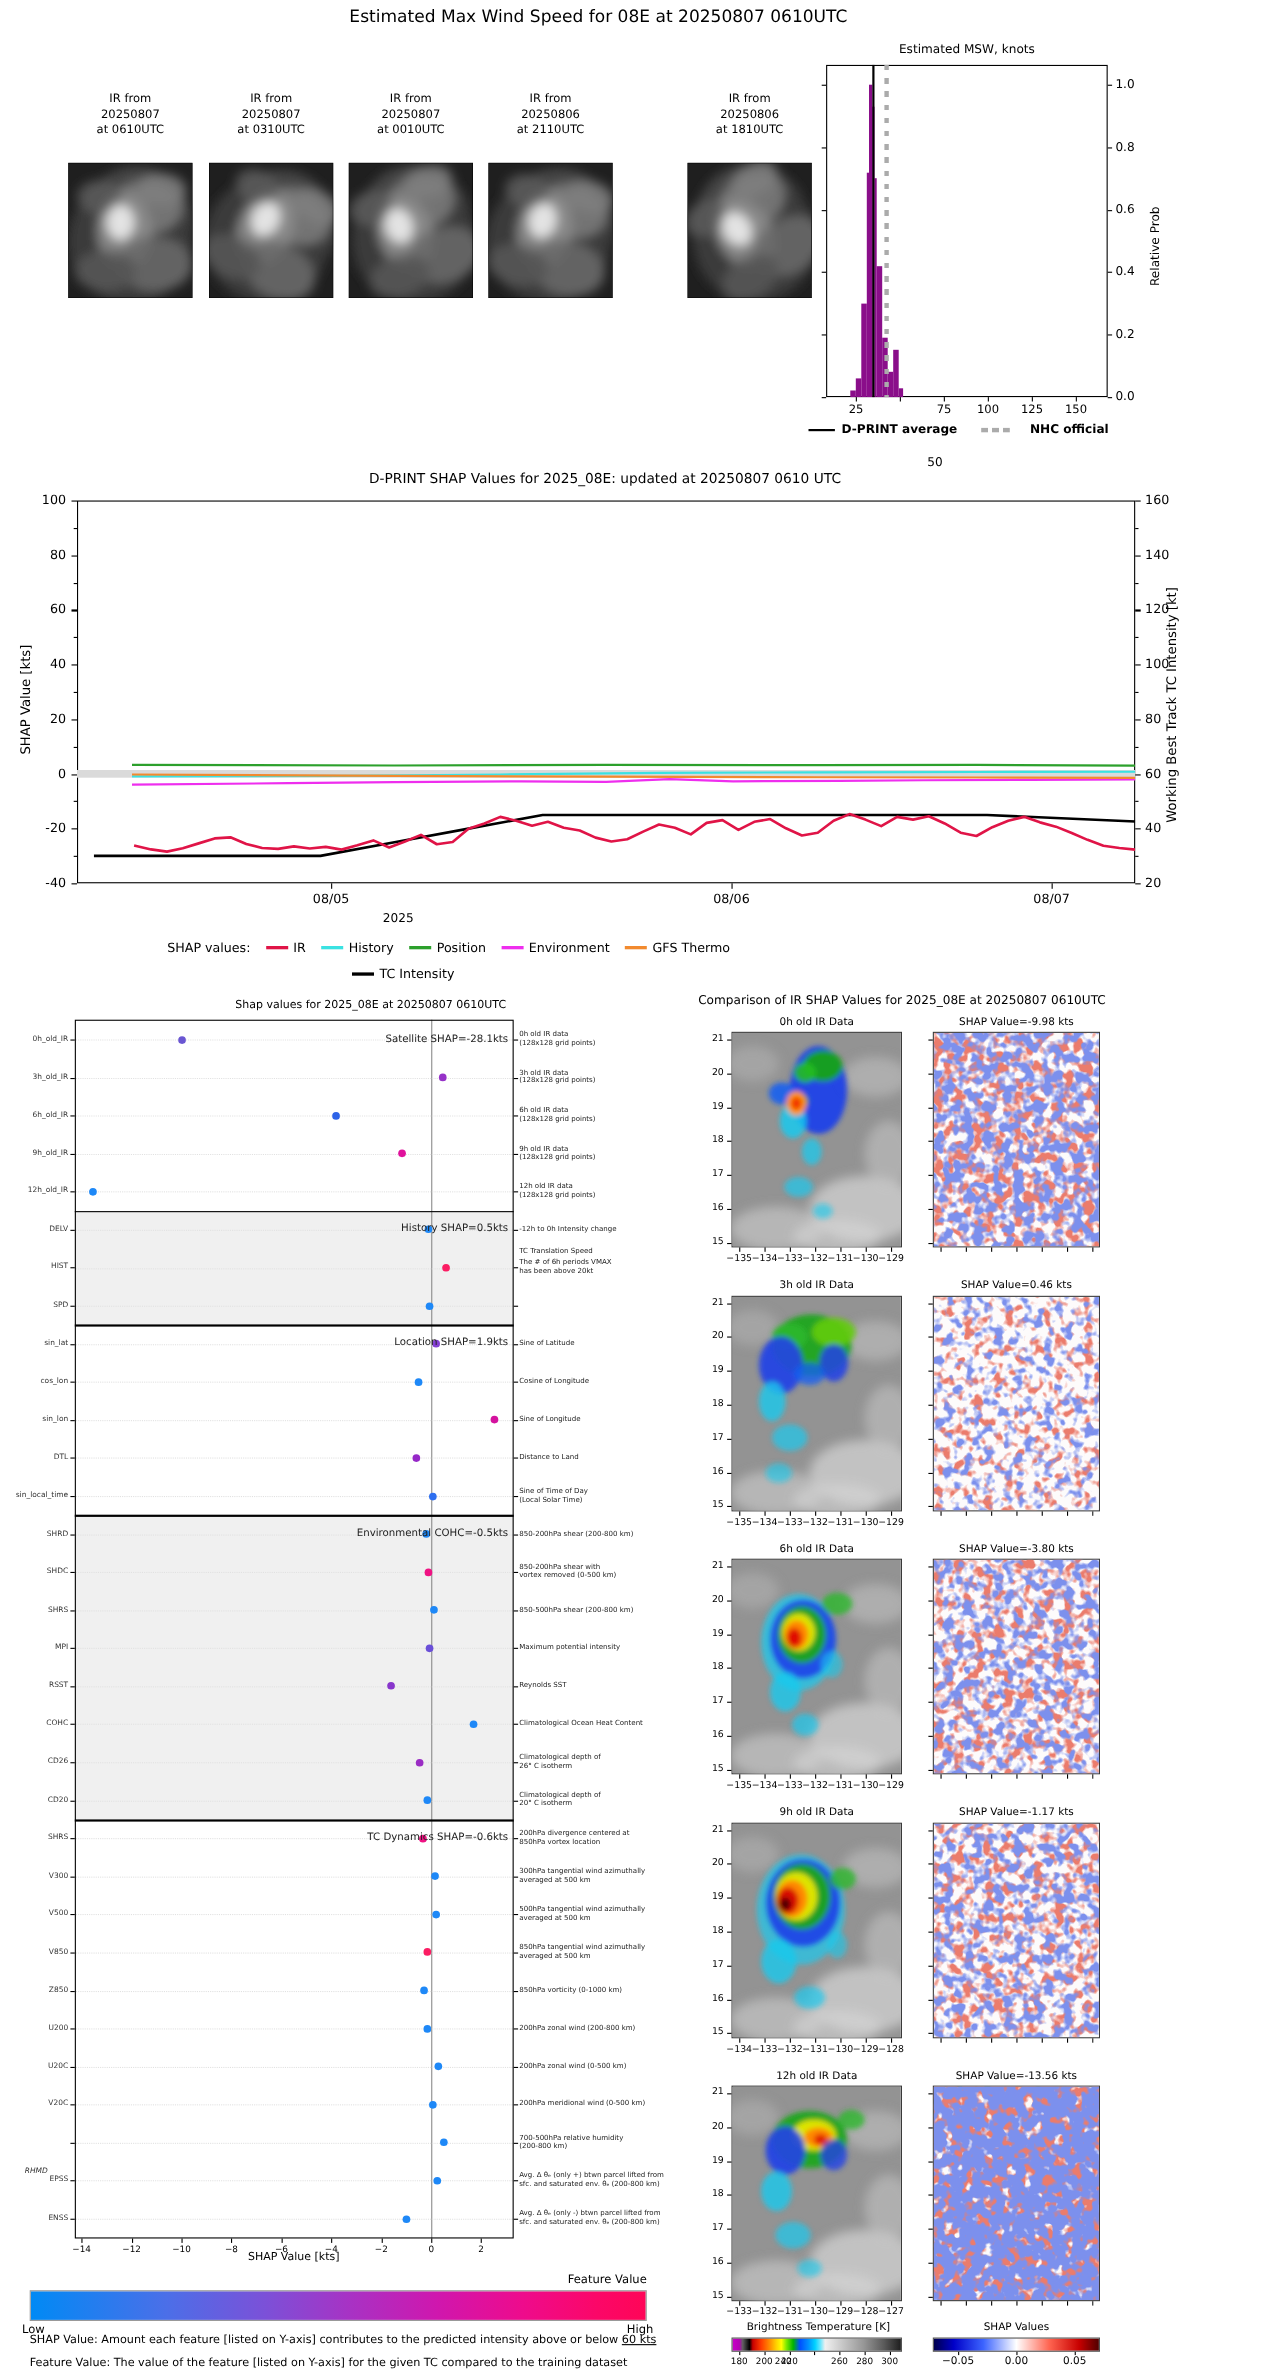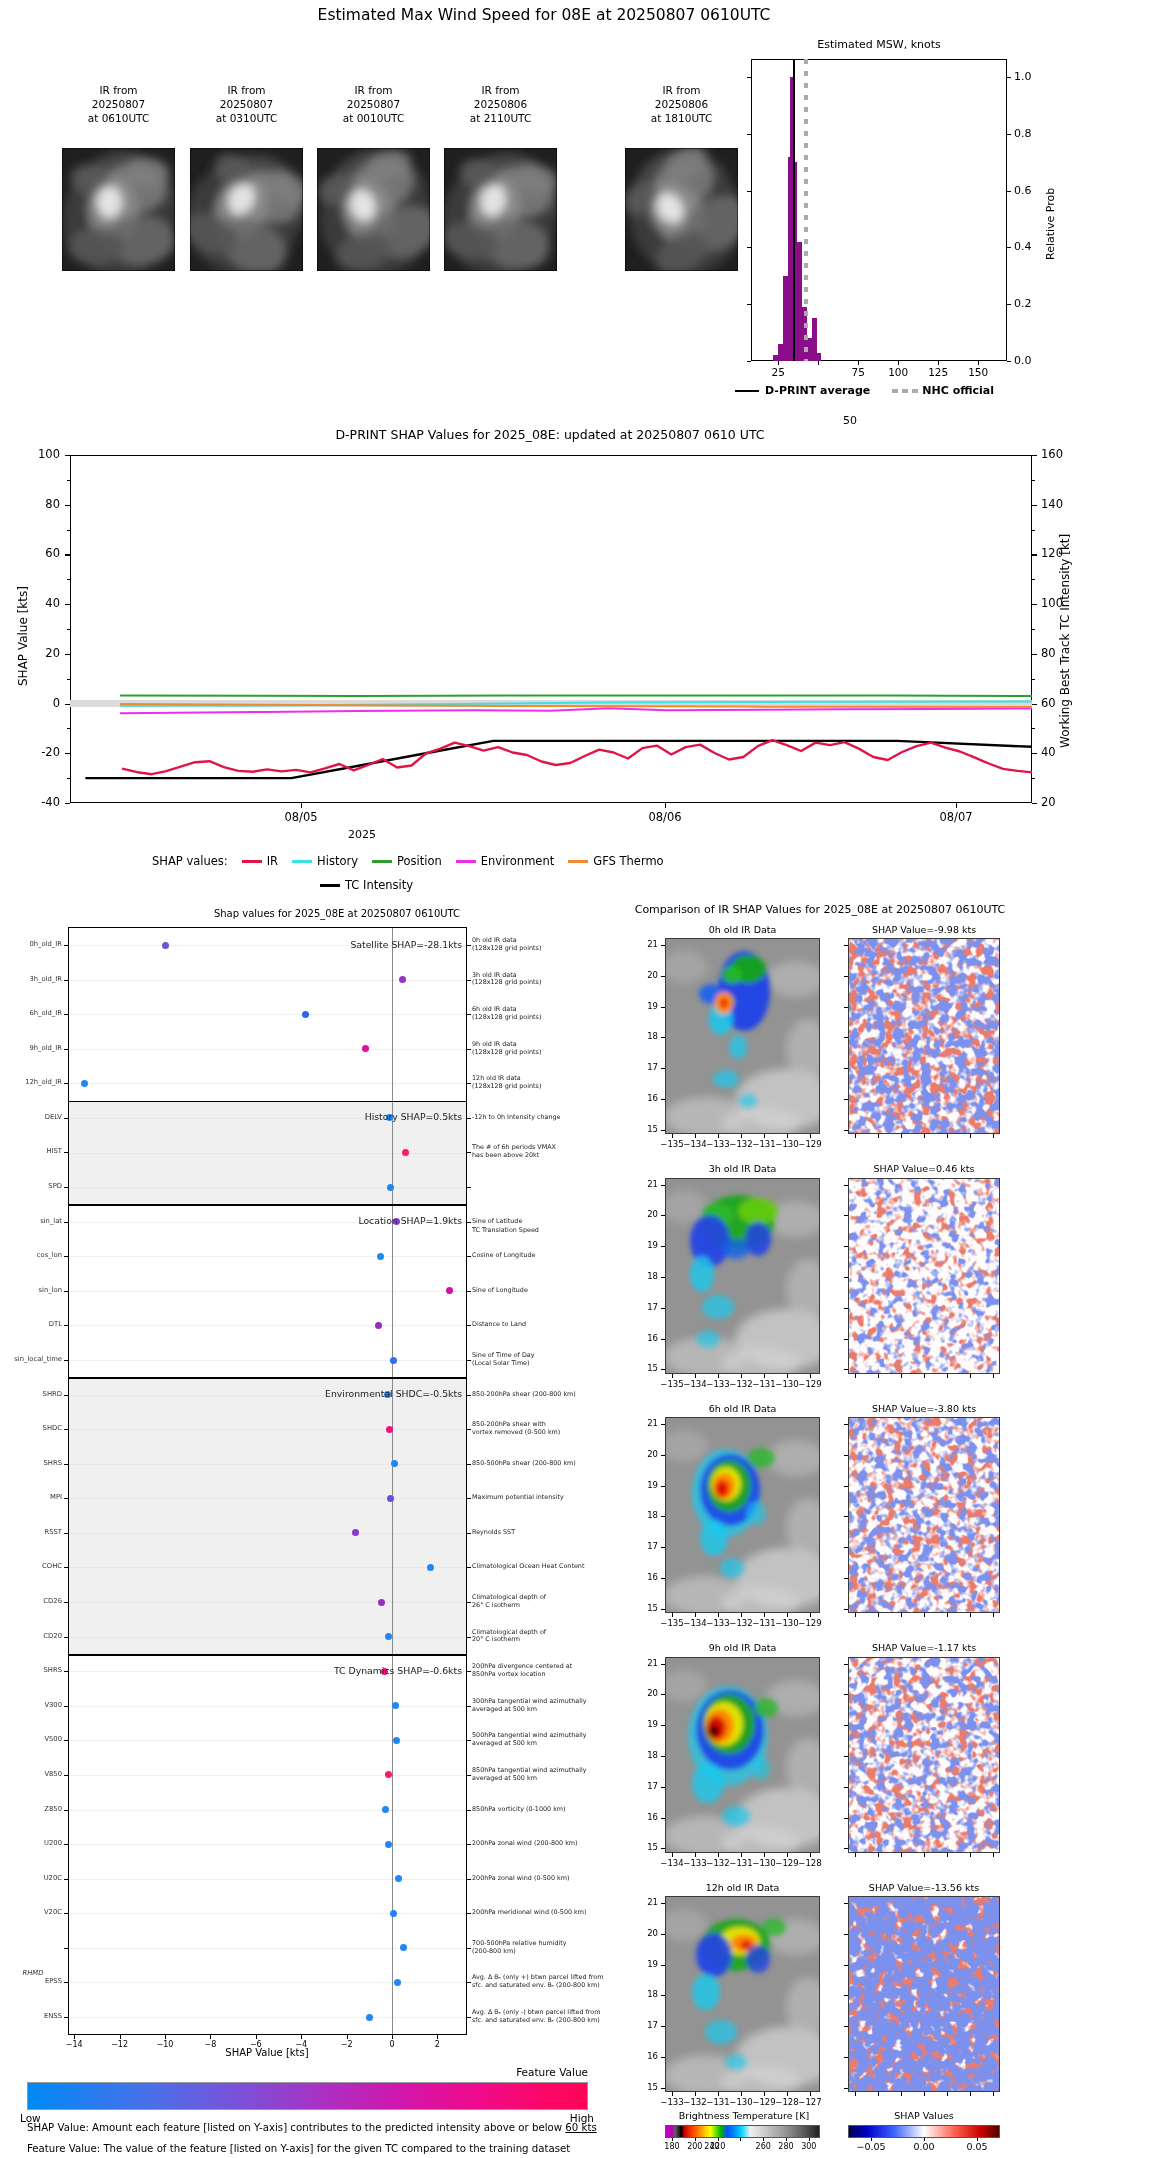--- a/index.html
+++ b/index.html
@@ -192,21 +192,21 @@
     <div class="abs" style="left:747px;top:133.79999999999998px;width:4px;height:1px;background:#000;"></div>
     <div class="abs lbl" style="left:1014px;top:126.79999999999998px;font-size:11px;">0.8</div>
     <div class="abs" style="left:1007px;top:77px;width:4px;height:1px;background:#000;"></div>
     <div class="abs" style="left:747px;top:77px;width:4px;height:1px;background:#000;"></div>
     <div class="abs lbl" style="left:1014px;top:70px;font-size:11px;">1.0</div>
     <div class="abs" style="left:735px;top:384px;display:flex;gap:22px;align-items:center;font-size:11px;font-weight:bold;">
       <span style="display:inline-flex;align-items:center;gap:6px;">
         <span style="width:24px;height:2px;background:#000000;display:inline-block;"></span>
         <span>D-PRINT average</span>
       </span>
-<span style="display:inline-flex;align-items:center;gap:4px;">
+<span style="display:inline-flex;align-items:center;gap:18px;">
         <span style="width:26px;height:4px;background:repeating-linear-gradient(90deg,#ababab 0 6px,transparent 6px 10px);display:inline-block;"></span>
         <span>NHC official</span>
       </span>
     </div>
     <div class="abs" style="left:70px;top:455px;width:962px;height:348px;border:1px solid #000;box-sizing:border-box;"></div>
     <div class="abs" style="left:70px;top:700.1px;width:962px;height:7px;background:#dadada;"></div>
     <div class="abs" style="left:65px;top:455px;width:5px;height:1.2px;background:#000;"></div>
     <div class="abs lbl" style="left:60px;top:447px;font-size:11.5px;transform:translateX(-100%);">100</div>
     <div class="abs" style="left:65px;top:504.7142857142857px;width:5px;height:1.2px;background:#000;"></div>
     <div class="abs lbl" style="left:60px;top:496.7142857142857px;font-size:11.5px;transform:translateX(-100%);">80</div>
@@ -338,21 +338,21 @@
     <div class="abs lbl" style="left:4px;top:1147.48px;font-size:6.8px;width:58px;text-align:right;color:#333;">HIST</div>
     <div class="abs" style="left:64px;top:1152.48px;width:4px;height:1px;background:#000;"></div>
     <div class="abs" style="left:467px;top:1152.48px;width:4px;height:1px;background:#000;"></div>
     <div class="abs" style="left:402.1px;top:1149.0px;width:7px;height:7px;border-radius:50%;background:#fb1d63;"></div>
     <div class="abs lbl" style="left:472px;top:1144.48px;font-size:6.4px;line-height:7.8px;color:#222;">The # of 6h periods VMAX<br>has been above 20kt</div>
     <div class="abs" style="left:69px;top:1187.1px;width:397px;height:0;border-top:1px dotted #e1e1e1;"></div>
     <div class="abs lbl" style="left:4px;top:1182.06px;font-size:6.8px;width:58px;text-align:right;color:#333;">SPD</div>
     <div class="abs" style="left:64px;top:1187.06px;width:4px;height:1px;background:#000;"></div>
     <div class="abs" style="left:467px;top:1187.06px;width:4px;height:1px;background:#000;"></div>
     <div class="abs" style="left:387.4px;top:1183.6px;width:7px;height:7px;border-radius:50%;background:#1e88f7;"></div>
-    <div class="abs lbl" style="left:472px;top:1227px;font-size:6.4px;line-height:7.8px;color:#222;">TC Translation Speed</div>
+    <div class="abs lbl" style="left:472px;top:1134px;font-size:6.4px;line-height:7.8px;color:#222;">TC Translation Speed</div>
     <div class="abs" style="left:69px;top:1221.6px;width:397px;height:0;border-top:1px dotted #e1e1e1;"></div>
     <div class="abs lbl" style="left:4px;top:1216.6399999999999px;font-size:6.8px;width:58px;text-align:right;color:#333;">sin_lat</div>
     <div class="abs" style="left:64px;top:1221.6399999999999px;width:4px;height:1px;background:#000;"></div>
     <div class="abs" style="left:467px;top:1221.6399999999999px;width:4px;height:1px;background:#000;"></div>
     <div class="abs" style="left:393.0px;top:1218.1px;width:7px;height:7px;border-radius:50%;background:#8440d4;"></div>
     <div class="abs lbl" style="left:472px;top:1217.6399999999999px;font-size:6.4px;line-height:7.8px;color:#222;">Sine of Latitude</div>
     <div class="abs" style="left:69px;top:1256.2px;width:397px;height:0;border-top:1px dotted #e1e1e1;"></div>
     <div class="abs lbl" style="left:4px;top:1251.22px;font-size:6.8px;width:58px;text-align:right;color:#333;">cos_lon</div>
     <div class="abs" style="left:64px;top:1256.22px;width:4px;height:1px;background:#000;"></div>
     <div class="abs" style="left:467px;top:1256.22px;width:4px;height:1px;background:#000;"></div>
@@ -489,21 +489,21 @@
     <div class="abs" style="left:64px;top:2016.98px;width:4px;height:1px;background:#000;"></div>
     <div class="abs" style="left:467px;top:2016.98px;width:4px;height:1px;background:#000;"></div>
     <div class="abs" style="left:365.8px;top:2013.5px;width:7px;height:7px;border-radius:50%;background:#1e88f7;"></div>
     <div class="abs lbl" style="left:472px;top:2008.98px;font-size:6.4px;line-height:7.8px;color:#222;">Avg. Δ θₑ (only -) btwn parcel lifted from<br>sfc. and saturated env. θₑ (200-800 km)</div>
     <div class="abs lbl" style="left:462px;top:938.5px;font-size:9.3px;transform:translateX(-100%);color:#222;">Satellite SHAP=-28.1kts</div>
     <div class="abs" style="left:68px;top:1100.6px;width:399px;height:1.8px;background:#000;"></div>
     <div class="abs lbl" style="left:462px;top:1111.4px;font-size:9.3px;transform:translateX(-100%);color:#222;">History SHAP=0.5kts</div>
     <div class="abs" style="left:68px;top:1204.3px;width:399px;height:1.8px;background:#000;"></div>
     <div class="abs lbl" style="left:462px;top:1215.1399999999999px;font-size:9.3px;transform:translateX(-100%);color:#222;">Location SHAP=1.9kts</div>
     <div class="abs" style="left:68px;top:1377.3px;width:399px;height:1.8px;background:#000;"></div>
-    <div class="abs lbl" style="left:462px;top:1388.04px;font-size:9.3px;transform:translateX(-100%);color:#222;">Environmental SHDC=-0.5kts</div>
+    <div class="abs lbl" style="left:462px;top:1388.04px;font-size:9.3px;transform:translateX(-100%);color:#222;">Environmental COHC=-0.5kts</div>
     <div class="abs" style="left:68px;top:1653.9px;width:399px;height:1.8px;background:#000;"></div>
     <div class="abs lbl" style="left:462px;top:1664.6799999999998px;font-size:9.3px;transform:translateX(-100%);color:#222;">TC Dynamics SHAP=-0.6kts</div>
     <div class="abs" style="left:68px;top:927px;width:399px;height:1108px;border:1px solid #000;box-sizing:border-box;"></div>
     <div class="abs" style="left:74.19999999999999px;top:2035px;width:1px;height:4px;background:#000;"></div>
     <div class="abs lbl" style="left:74.19999999999999px;top:2040px;font-size:8px;transform:translateX(-50%);">−14</div>
     <div class="abs" style="left:119.60000000000002px;top:2035px;width:1px;height:4px;background:#000;"></div>
     <div class="abs lbl" style="left:119.60000000000002px;top:2040px;font-size:8px;transform:translateX(-50%);">−12</div>
     <div class="abs" style="left:165px;top:2035px;width:1px;height:4px;background:#000;"></div>
     <div class="abs lbl" style="left:165px;top:2040px;font-size:8px;transform:translateX(-50%);">−10</div>
     <div class="abs" style="left:210.4px;top:2035px;width:1px;height:4px;background:#000;"></div>

